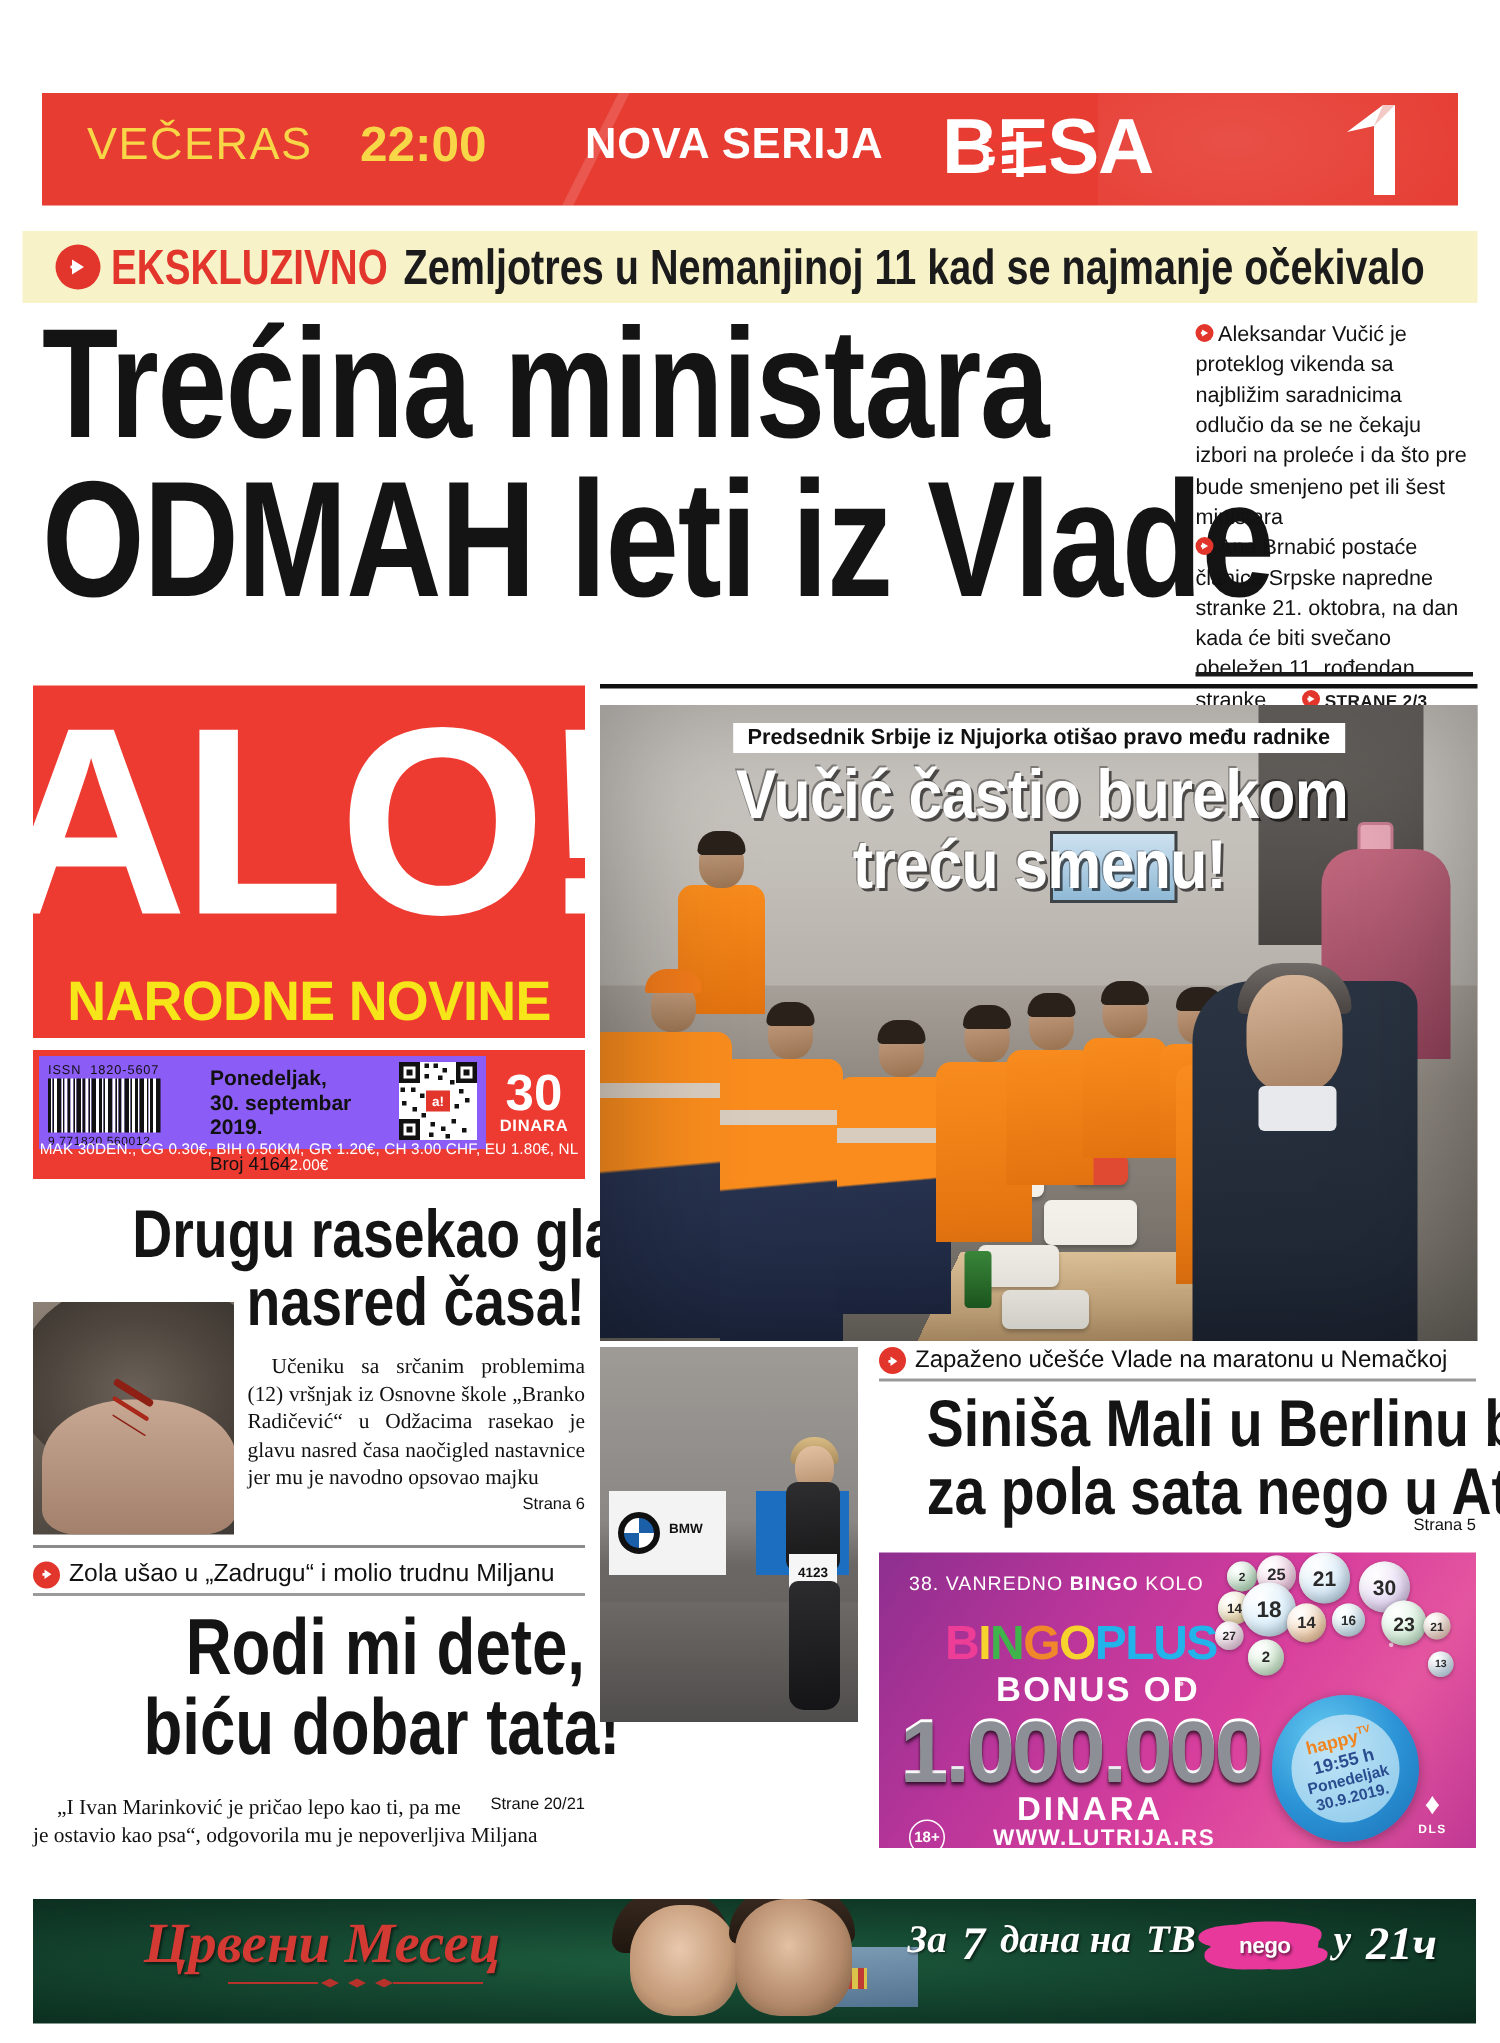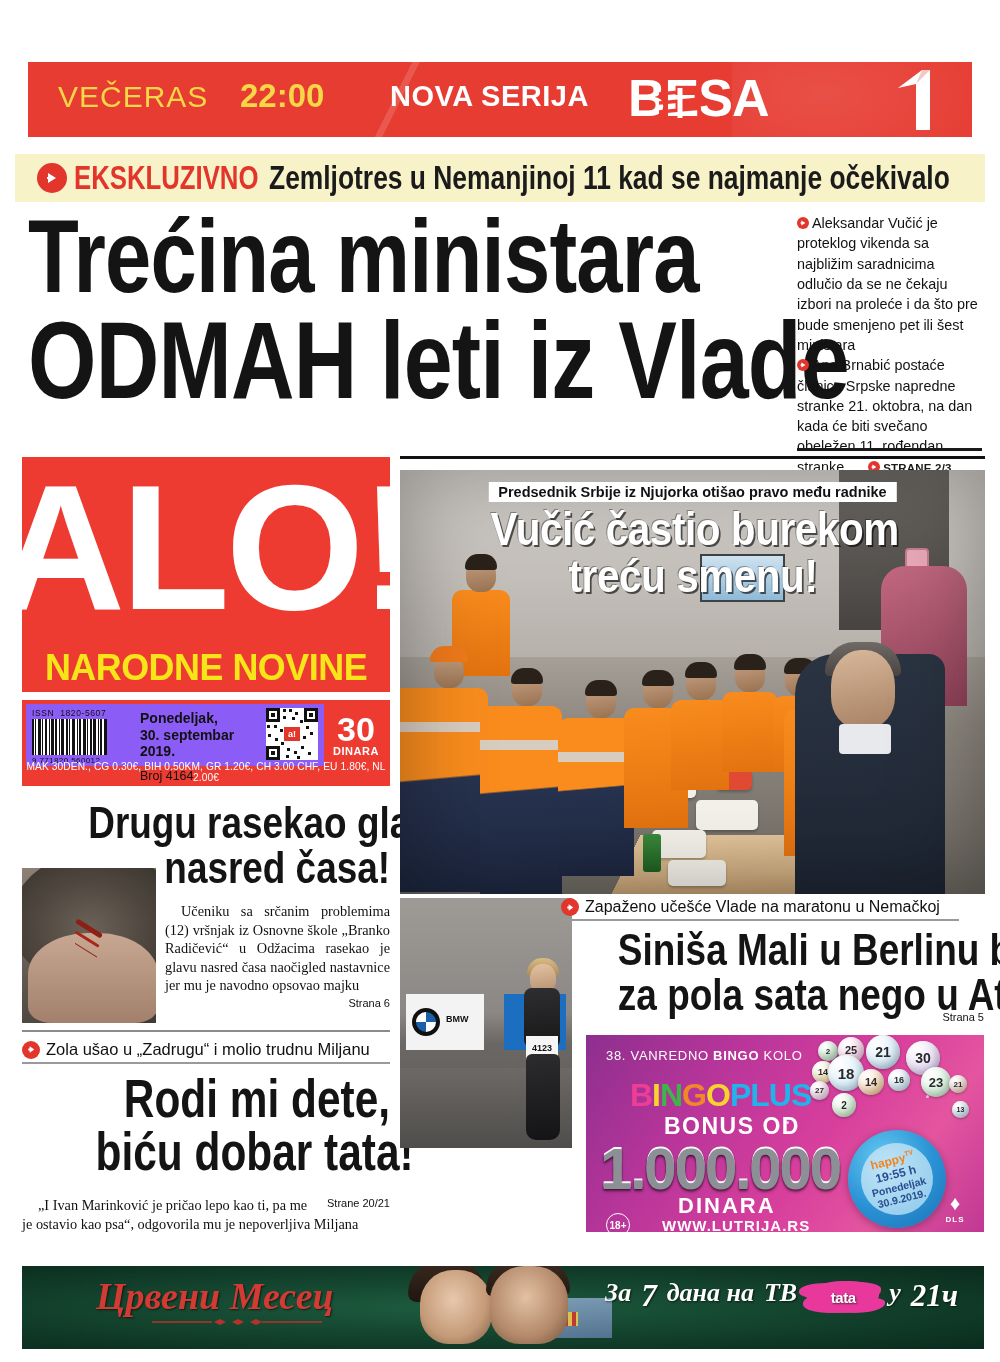--- a/index.html
+++ b/index.html
@@ -328,21 +328,21 @@
     background: linear-gradient(170deg,#e3c2a3,#b48e6c); }
   .mr2-hair { position:absolute; left: 11px; top: 0px; width: 32px; height: 18px; border-radius: 16px 16px 3px 3px;
     background: linear-gradient(180deg,#d9bb84,#a98c5c); }
   .mr2-bib { position:absolute; left: 10px; top: 78px; width: 32px; height: 24px; background:#f6f6f6;
     display:flex; align-items:center; justify-content:center; font-size: 9px; font-weight:bold; color:#111; }
   .mr2-legs { position:absolute; left: 10px; top: 96px; width: 34px; height: 86px;
     background: linear-gradient(175deg,#2c2c2e,#141416); border-radius: 6px 6px 10px 10px; }
 
   
   .mar-kicker {
-    position:absolute; left: 561px; top: 898px; width: 398px;
+    position:absolute; left: 586px; top: 898px; width: 398px;
     display:flex; align-items:center; font-size: 16px; color:#111;
     border-bottom: 2px solid #9a9a9a; padding-bottom: 3px;
   }
   .mar-kicker .ka { width: 18px; height:18px; border-radius:50%; background:#e2352b; margin-right:6px; flex:0 0 auto;
                     display:flex; align-items:center; justify-content:center; }
   .mar-head { position:absolute; left: 586px; top: 928px; width: 398px; text-align:center; }
   .mar-head .hl {
     font-family:"Liberation Sans Narrow","Liberation Sans",sans-serif; font-weight:bold;
     color:#141414; font-size: 44px; line-height: 1.02;
     transform: scaleX(0.84); white-space:nowrap;
@@ -854,20 +854,20 @@
       <div class="ba-mh"></div>
         <div class="ba-man"></div>
     </div>
     <div class="ba-right">
       <span>За</span>
       <span class="big">7</span>
       <span>дана на</span>
       <span>ТВ</span>
       <span class="pink-splat">
         <span class="blob"></span>
-        <span class="pw">tata</span>
+        <span class="pw">nego</span>
       </span>
       <span>у</span>
       <span class="big">21ч</span>
     </div>
   </div>
 
 </div>
 
 </body></html>

